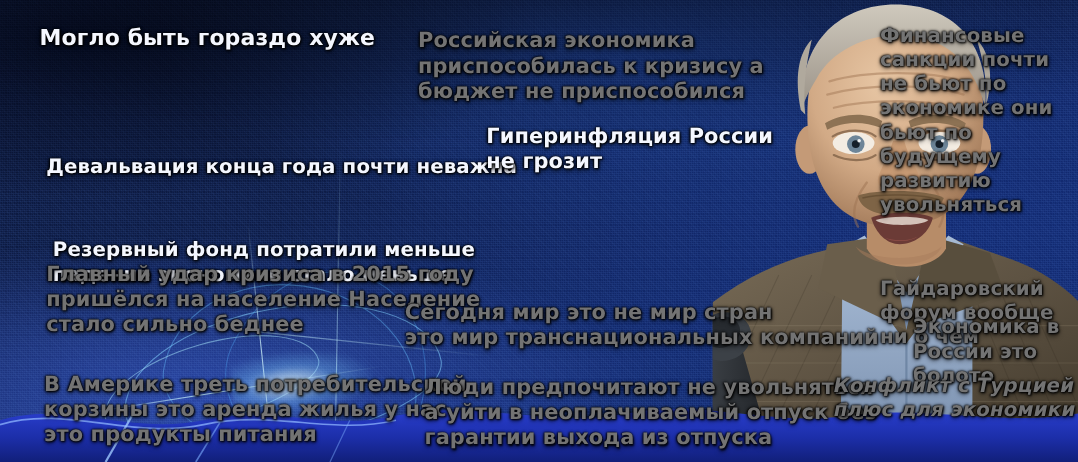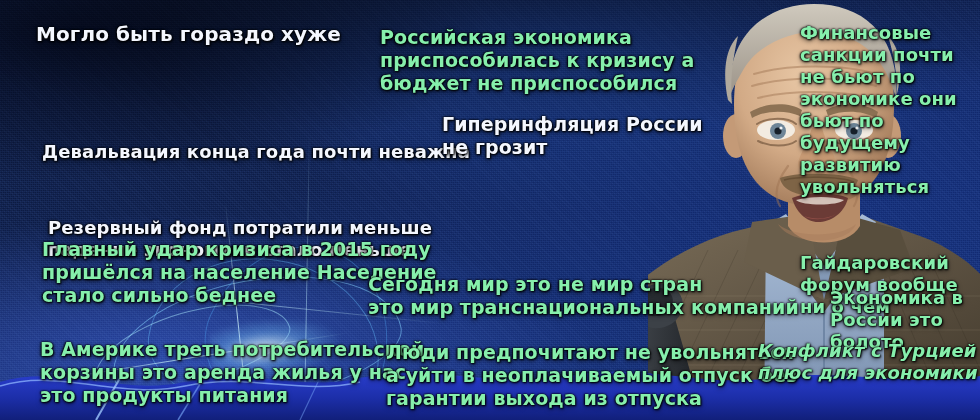--- a/index.html
+++ b/index.html
@@ -119,21 +119,21 @@
     font-weight: 700;
     line-height: 1.22;
     letter-spacing: .1px;
     text-shadow:
       0 0 2px rgba(0,0,0,.95),
       1px 1px 2px rgba(0,0,0,.9),
       -1px 0 2px rgba(0,0,0,.75),
       0 2px 5px rgba(0,0,0,.65);
   }
   .white { color: #f4f7ff; }
-  .cream { color: #86efac; }
+  .cream { color: #737373; }
 </style>
 </head>
 <body>
 
 <div id="stage">
 
   <div class="bg-base"></div>
 
   <div class="wing-group">
     <div class="arc w1"></div>

